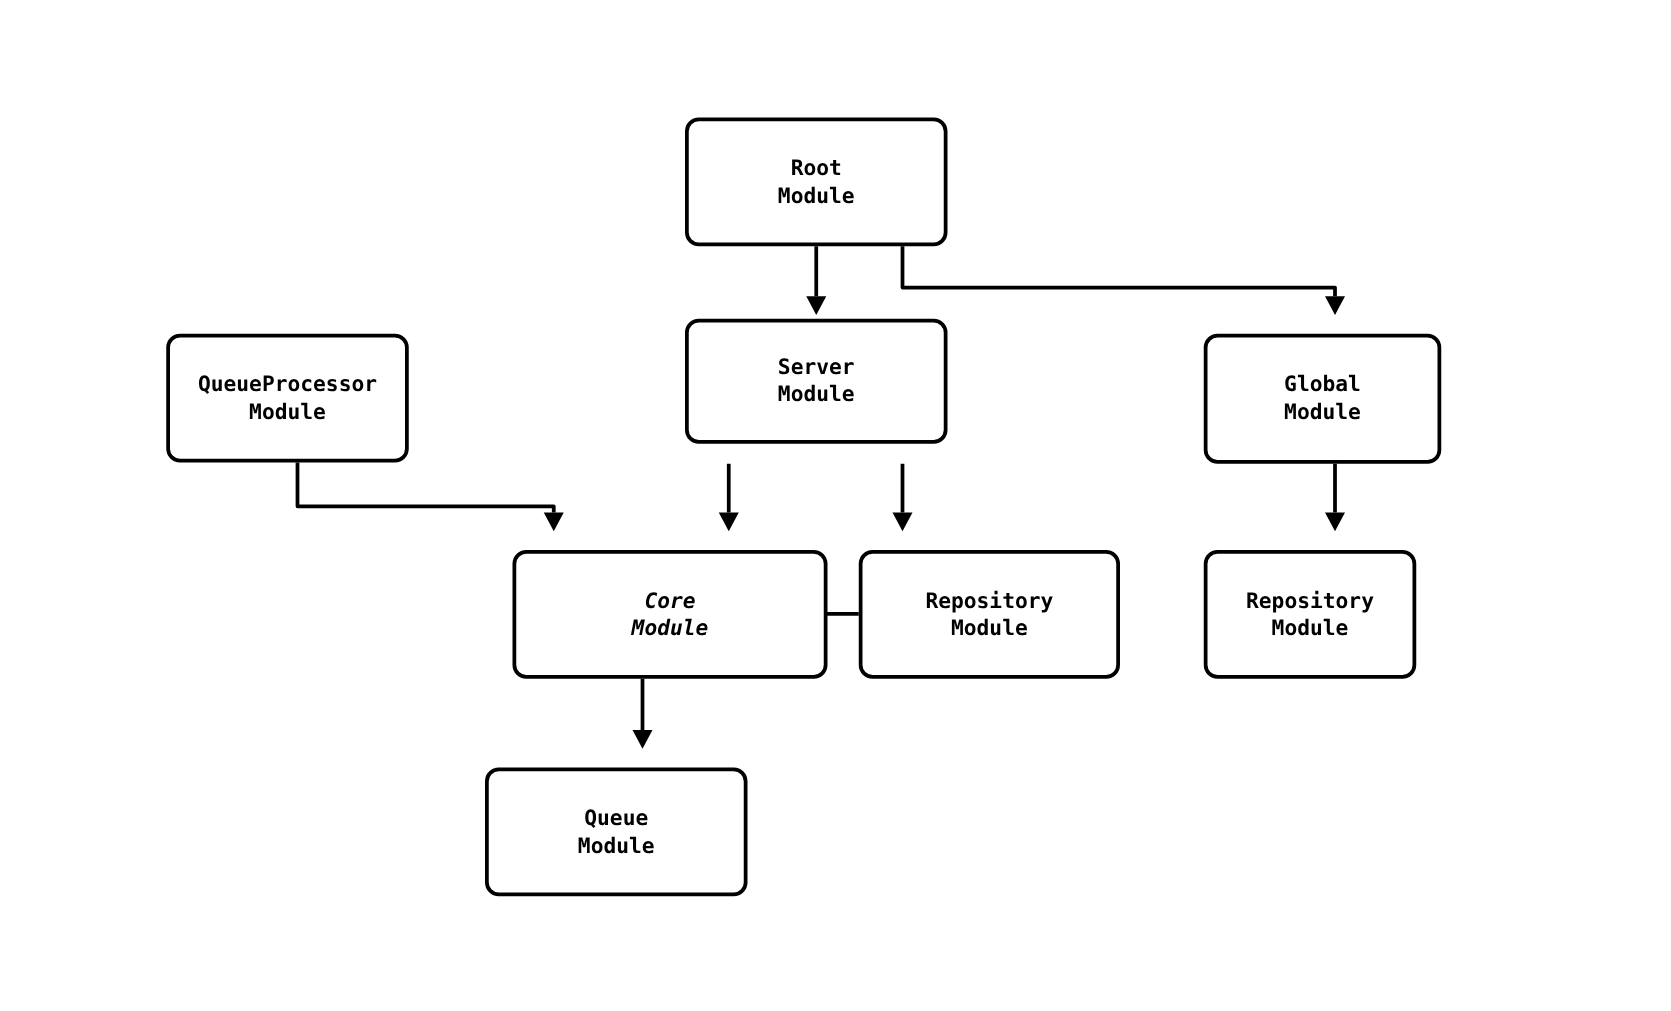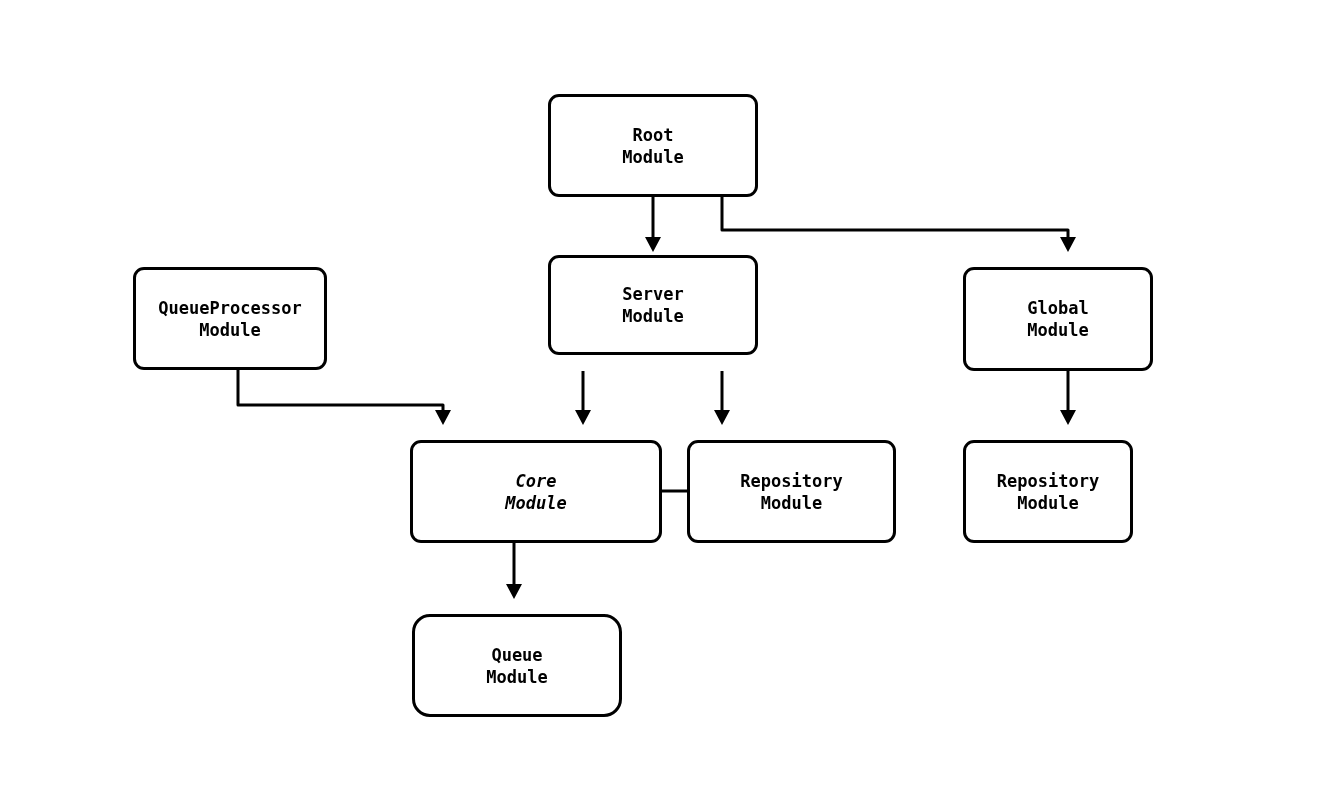--- a/index.html
+++ b/index.html
@@ -109,18 +109,18 @@
   <div class="node" style="left: 687px; top: 440px; width: 209px; height: 103px;">
     <span class="node-line">Repository</span>
     <span class="node-line">Module</span>
   </div>
 
   <div class="node" style="left: 963px; top: 440px; width: 170px; height: 103px;">
     <span class="node-line">Repository</span>
     <span class="node-line">Module</span>
   </div>
 
-  <div class="node" style="left: 412px; top: 614px; width: 210px; height: 103px; border-radius: 18px;">
+  <div class="node" style="left: 388px; top: 614px; width: 210px; height: 103px;">
     <span class="node-line">Queue</span>
     <span class="node-line">Module</span>
   </div>
 
 </div>
 
 </body></html>

